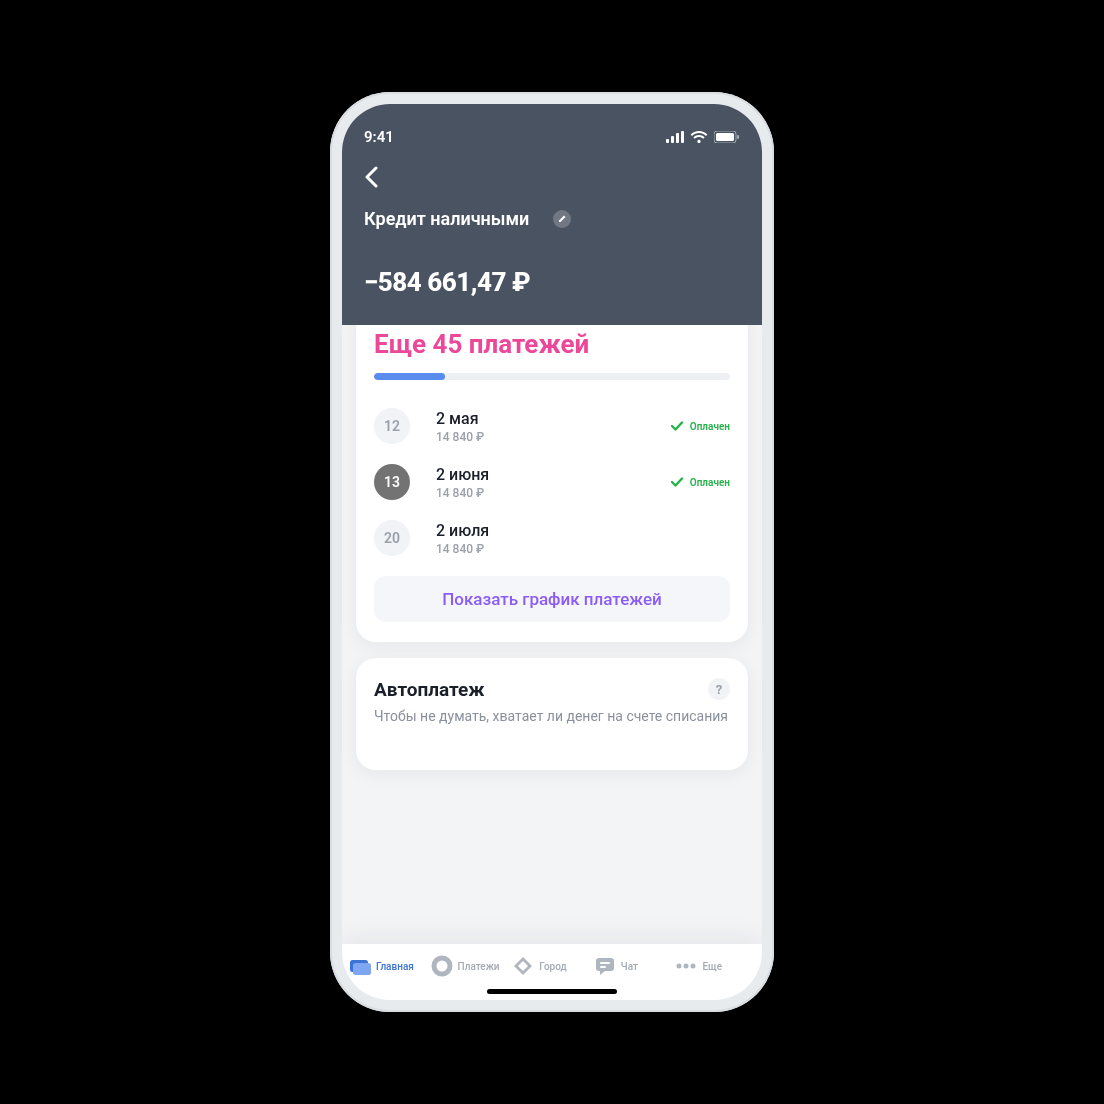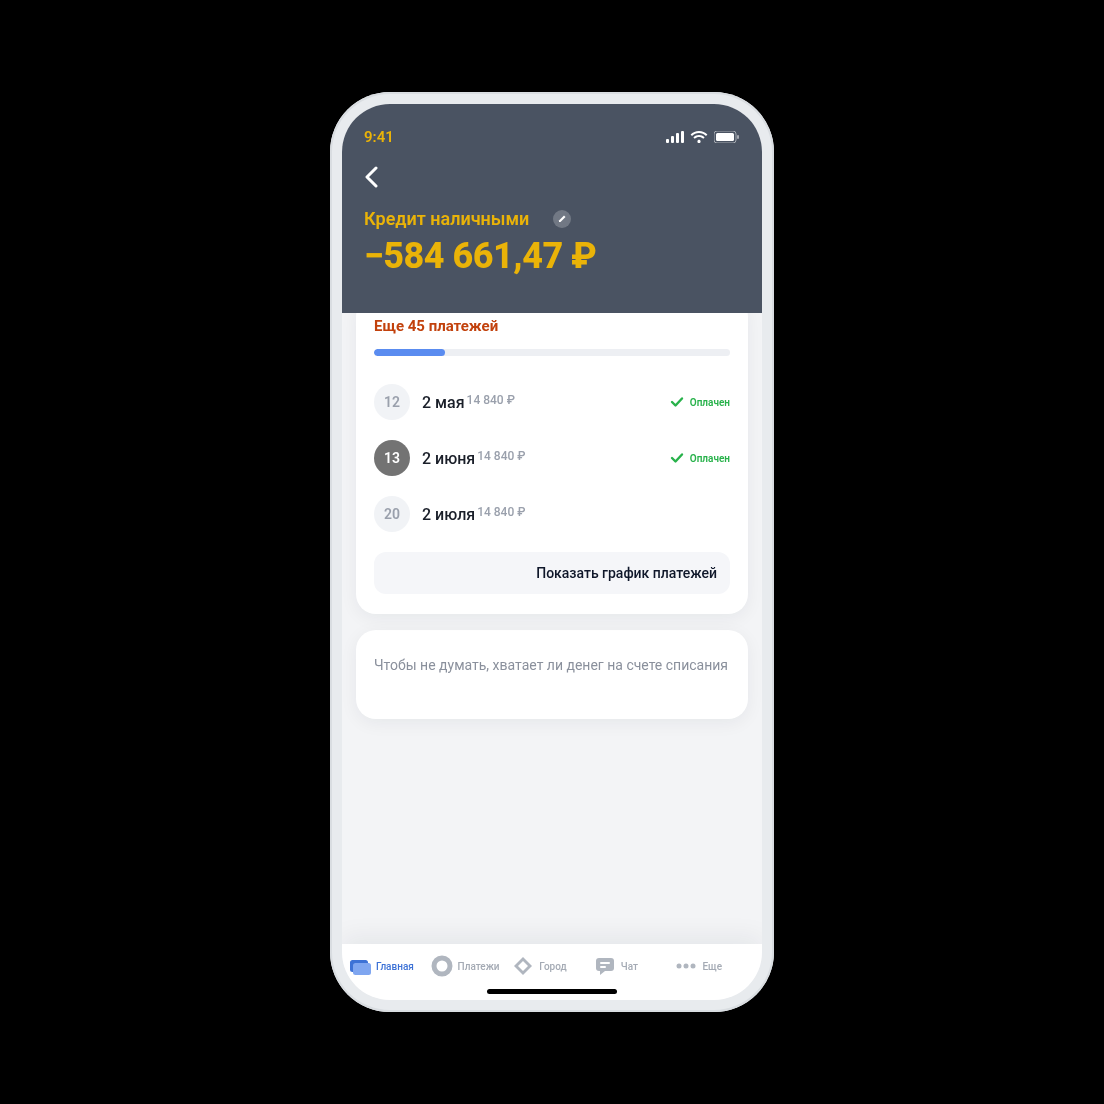--- a/index.html
+++ b/index.html
@@ -7,56 +7,56 @@
   .phone-frame {
     width: 444px; height: 920px; background: #e8ebee; border-radius: 60px; padding: 12px;
     box-shadow: 0 0 0 2px #d9dde1 inset, 0 10px 40px rgba(0,0,0,.5);
     position: relative;
   }
   .screen {
     width: 100%; height: 100%; background: #f3f4f6; border-radius: 48px; overflow: hidden; position: relative;
     display: flex; flex-direction: column;
   }
   .header {
-    background: #4a5362; color: #eab308; padding: 18px 22px 0 22px; position: relative;
+    background: #4a5362; color: #ffffff; padding: 18px 22px 0 22px; position: relative;
   }
   .status-bar { display: flex; justify-content: space-between; align-items: center; font-size: 15px; font-weight: 600; height: 30px; }
   .status-icons { display: flex; gap: 6px; align-items: center; }
   .back-row { padding: 14px 0 16px 0; }
   .back-btn { color: #fff; display: inline-flex; cursor: pointer; }
   .title-row { display: flex; align-items: center; gap: 24px; }
   .title-label { font-size: 18px; font-weight: 600; }
   .edit-icon {
     width: 18px; height: 18px; border-radius: 50%; background: rgba(255,255,255,.22);
     display: inline-flex; align-items: center; justify-content: center; font-size: 10px; color: #fff;
   }
-  .balance { font-size: 36px; font-weight: 800; letter-spacing: -0.5px; padding: 6px 0 36px 0; }
+  .balance { font-size: 26px; font-weight: 800; letter-spacing: -0.5px; padding: 6px 0 28px 0; margin-top: 32px; }
   .content { flex: 1; overflow-y: auto; padding: 0 14px 12px 14px; }
   .card {
     background: #fff; border-radius: 20px; padding: 20px 18px; margin-bottom: 16px;
     box-shadow: 0 4px 18px rgba(20,30,50,.06);
   }
   .card-neg-top { margin-top: -16px; position: relative; z-index: 2; }
-  .card-title { font-size: 15px; font-weight: 700; color: #c2410c; margin-bottom: 14px; }
+  .card-title { font-size: 26px; font-weight: 700; color: #ec4899; margin-bottom: 14px; }
   .progress-track { width: 100%; height: 7px; background: #edeff3; border-radius: 5px; overflow: hidden; margin-bottom: 18px; }
   .progress-fill { height: 100%; background: #5a8cf0; border-radius: 5px; }
-  .pay-row { display: flex; align-items: center; gap: 12px; padding: 10px 0; }
+  .pay-row { display: flex; align-items: center; gap: 26px; padding: 10px 0; }
   .pay-badge {
     width: 36px; height: 36px; border-radius: 50%; display: flex; align-items: center; justify-content: center;
     font-size: 14px; font-weight: 600; flex-shrink: 0;
   }
   .pay-badge.plain { background: #f1f3f6; color: #9aa0ac; }
   .pay-badge.active { background: #737373; color: #fff; }
-  .pay-info { flex: 1; display: flex; flex-direction: row; gap: 2px; }
+  .pay-info { flex: 1; display: flex; flex-direction: column; gap: 2px; }
   .pay-date { font-size: 16px; font-weight: 500; color: #1a1f29; }
   .pay-amount { font-size: 12px; color: #9aa0ac; font-weight: 500; }
   .pay-status { display: flex; align-items: center; gap: 6px; font-size: 10px; font-weight: 600; color: #28b24b; }
   .card-button {
     width: 100%; padding: 13px; margin-top: 10px; background: #f5f6f9; border: none; border-radius: 12px;
-    font-size: 14px; font-weight: 500; color: #0f172a; cursor: pointer; text-align: right;
+    font-size: 17px; font-weight: 500; color: #8b5cf6; cursor: pointer; text-align: center;
   }
   .autopay-head { display:flex; align-items:flex-start; justify-content:space-between; gap:10px;}
   .autopay-title { font-size: 19px; font-weight: 700; color: #1a1f29; }
   .autopay-sub { font-size: 14px; color: #8a909c; line-height: 1.4; margin: 6px 0 23px 0; }
   .help-badge {
     width:22px; height:22px; border-radius:50%; background:#f1f3f6; color:#9aa0ac;
     display:flex; align-items:center; justify-content:center; font-size:13px; font-weight:700; flex-shrink:0;
   }
   .tabbar {
     background:#fff; display:flex; justify-content:space-around; align-items:center;
@@ -152,20 +152,24 @@
               <div class="pay-info">
                 <div class="pay-date">2 июля</div>
                 <div class="pay-amount">14 840 ₽</div>
               </div>
             </div>
           </div>
         <button class="card-button">Показать график платежей</button>
       </div>
 
       <div class="card">
+        <div class="autopay-head">
+          <div class="autopay-title">Автоплатеж</div>
+          <div class="help-badge">?</div>
+        </div>
         <div class="autopay-sub">Чтобы не думать, хватает ли денег на счете списания</div>
       </div>
     </div>
 
     <div class="tabbar">
       <div id="tabbar-items" style="display:contents"><div class="tab active">
             <div class="tab-icon">
               <svg width="24" height="18" viewBox="0 0 24 18">
                 <rect x="2" y="3" width="18" height="12" rx="2.5" fill="#3d72d6"></rect>
                 <rect x="5" y="6" width="18" height="12" rx="2.5" fill="#7fa6f0"></rect>

